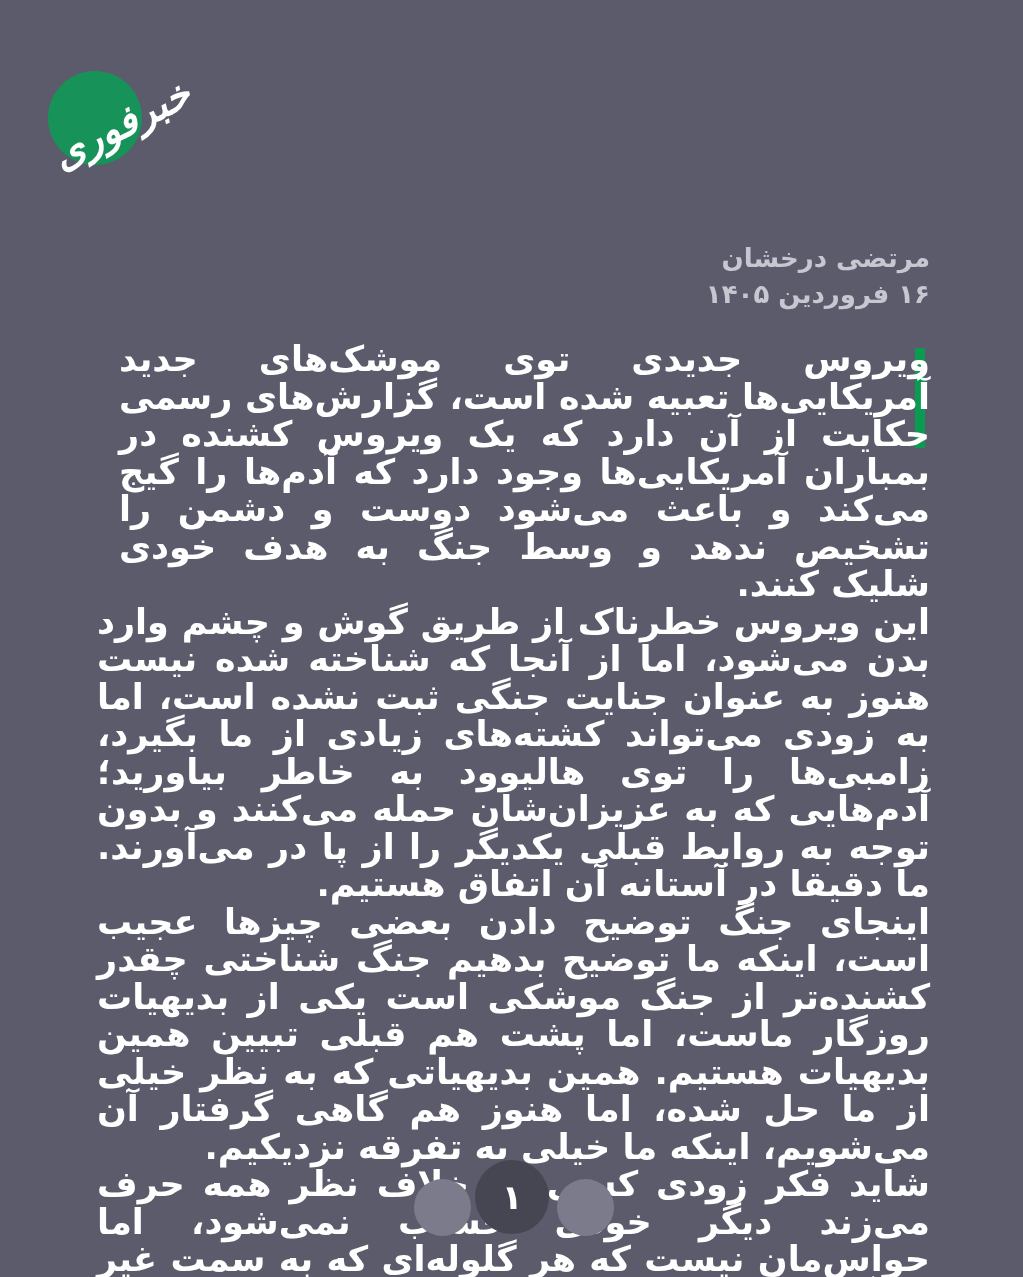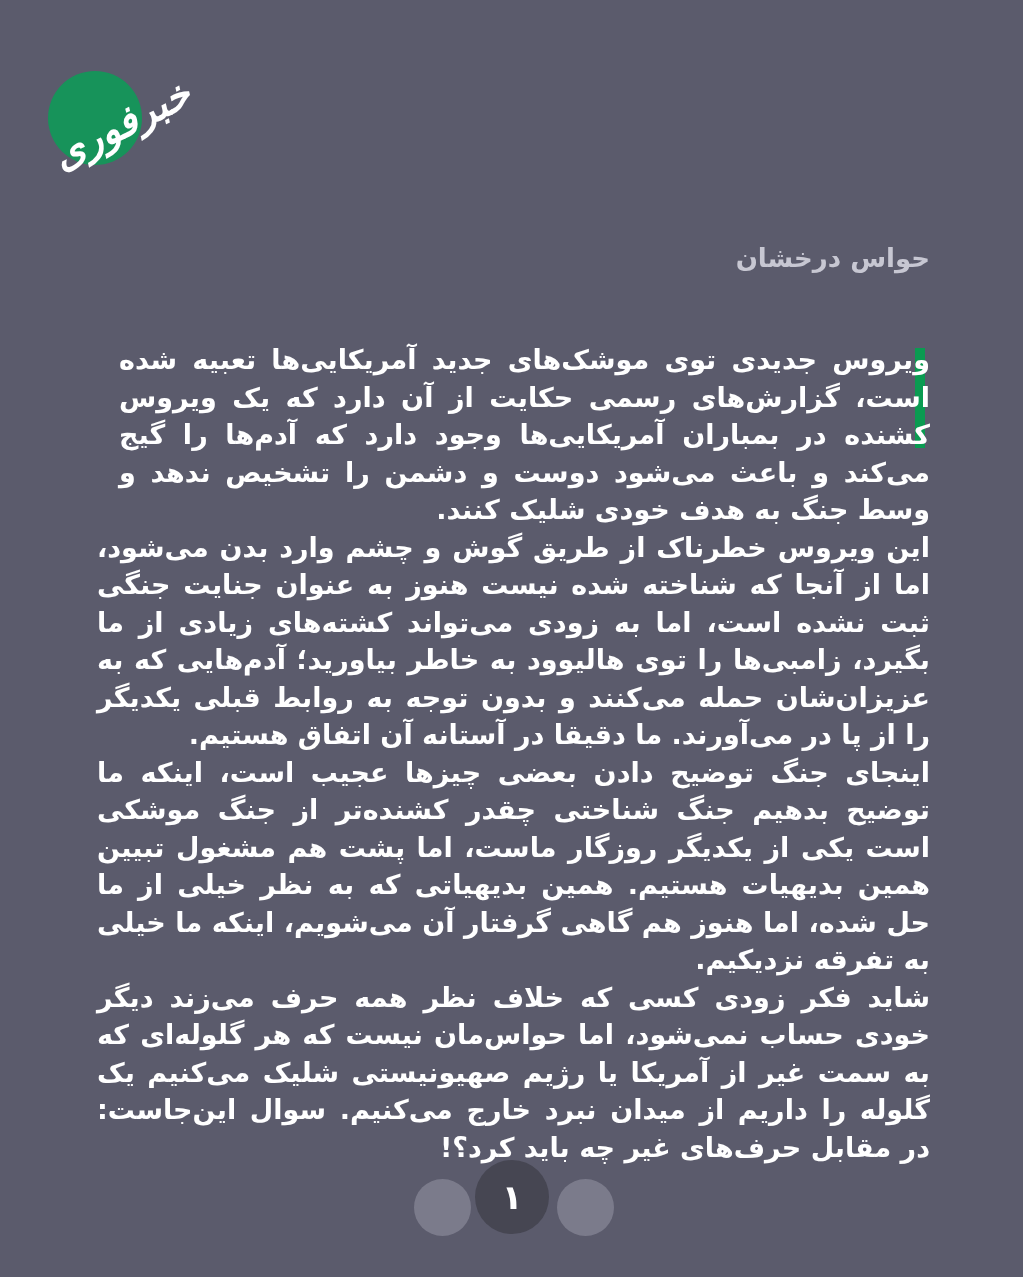--- a/index.html
+++ b/index.html
@@ -10,21 +10,21 @@
   }
   .logo { position:absolute; top:56px; left:42px; width:170px; height:135px; }
   .byline {
     position:absolute; top:240px; right:93px; left:97px;
     text-align:right; color:#c7c7d2; font-weight:bold;
     font-size:26px; line-height:36px;
   }
   .article { position:absolute; top:341px; right:93px; left:97px; }
   .para {
     margin:0; color:#ffffff; font-weight:bold;
-    font-size:27px; line-height:37.5px;
+    font-size:35px; line-height:37.5px;
     text-align:justify; text-justify:inter-word;
   }
   .para.first { margin-left:0; margin-right:0; padding-left:4px; }
   .para.first { width:calc(100% - 22px); }
   .accent-bar {
     position:absolute; top:348px; right:98px;
     width:10px; height:100px; background:#0a9b51;
   }
   .dot-side {
     position:absolute; width:57px; height:57px; border-radius:50%;
@@ -45,29 +45,30 @@
 <div class="page">
 
   <div class="logo">
     <svg width="170" height="135" viewBox="0 0 170 135">
       <circle cx="53" cy="62" r="47" fill="#17935a"></circle>
       <text x="80" y="82" text-anchor="middle" transform="rotate(-27 80 70)" font-family="DejaVu Sans, sans-serif" font-style="italic" font-size="40" font-weight="bold" fill="#ffffff">خبرفوری</text>
     </svg>
   </div>
 
   <div class="byline">
-    <div>حواس درخشان</div>
+    <div>مرتضی درخشان</div>
+    <div>۱۶ فروردین ۱۴۰۵</div>
   </div>
 
   <div class="accent-bar"></div>
 
   <div class="article">
     <p class="para first">ویروس جدیدی توی موشک‌های جدید آمریکایی‌ها تعبیه شده است، گزارش‌های رسمی حکایت از آن دارد که یک ویروس کشنده در بمباران آمریکایی‌ها وجود دارد که آدم‌ها را گیج می‌کند و باعث می‌شود دوست و دشمن را تشخیص ندهد و وسط جنگ به هدف خودی شلیک کنند.</p>
     <p class="para">این ویروس خطرناک از طریق گوش و چشم وارد بدن می‌شود، اما از آنجا که شناخته شده نیست هنوز به عنوان جنایت جنگی ثبت نشده است، اما به زودی می‌تواند کشته‌های زیادی از ما بگیرد، زامبی‌ها را توی هالیوود به خاطر بیاورید؛ آدم‌هایی که به عزیزان‌شان حمله می‌کنند و بدون توجه به روابط قبلی یکدیگر را از پا در می‌آورند. ما دقیقا در آستانه آن اتفاق هستیم.</p>
-    <p class="para">اینجای جنگ توضیح دادن بعضی چیزها عجیب است، اینکه ما توضیح بدهیم جنگ شناختی چقدر کشنده‌تر از جنگ موشکی است یکی از یکدیگر روزگار ماست، اما پشت هم مشغول تبیین همین بدیهیات هستیم. همین بدیهیاتی که به نظر خیلی از ما حل شده، اما هنوز هم گاهی گرفتار آن می‌شویم، اینکه ما خیلی به تفرقه نزدیکیم.</p>
+    <p class="para">اینجای جنگ توضیح دادن بعضی چیزها عجیب است، اینکه ما توضیح بدهیم جنگ شناختی چقدر کشنده‌تر از جنگ موشکی است یکی از بدیهیات روزگار ماست، اما پشت هم قبلی تبیین همین بدیهیات هستیم. همین بدیهیاتی که به نظر خیلی از ما حل شده، اما هنوز هم گاهی گرفتار آن می‌شویم، اینکه ما خیلی به تفرقه نزدیکیم.</p>
     <p class="para">شاید فکر زودی کسی که خلاف نظر همه حرف می‌زند دیگر خودی حساب نمی‌شود، اما حواس‌مان نیست که هر گلوله‌ای که به سمت غیر از آمریکا یا رژیم صهیونیستی شلیک می‌کنیم یک گلوله را داریم از میدان نبرد خارج می‌کنیم. سوال این‌جاست: در مقابل حرف‌های غیر چه باید کرد؟!</p>
   </div>
 
   <div class="dot-side dot-left"></div>
   <div class="page-circle">
     <span>۱</span>
   </div>
   <div class="dot-side dot-right"></div>
 
 </div>

